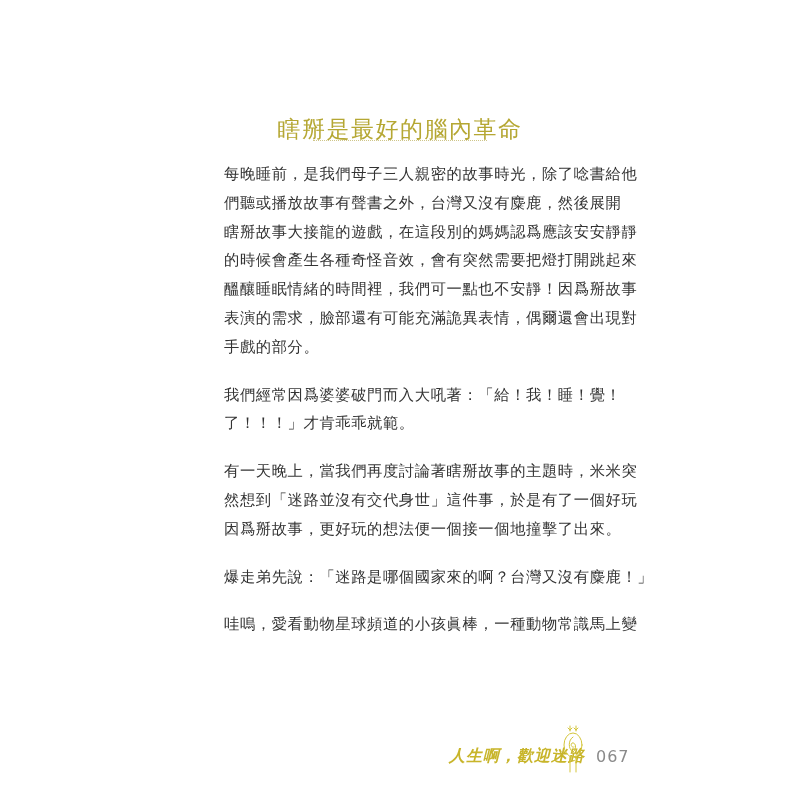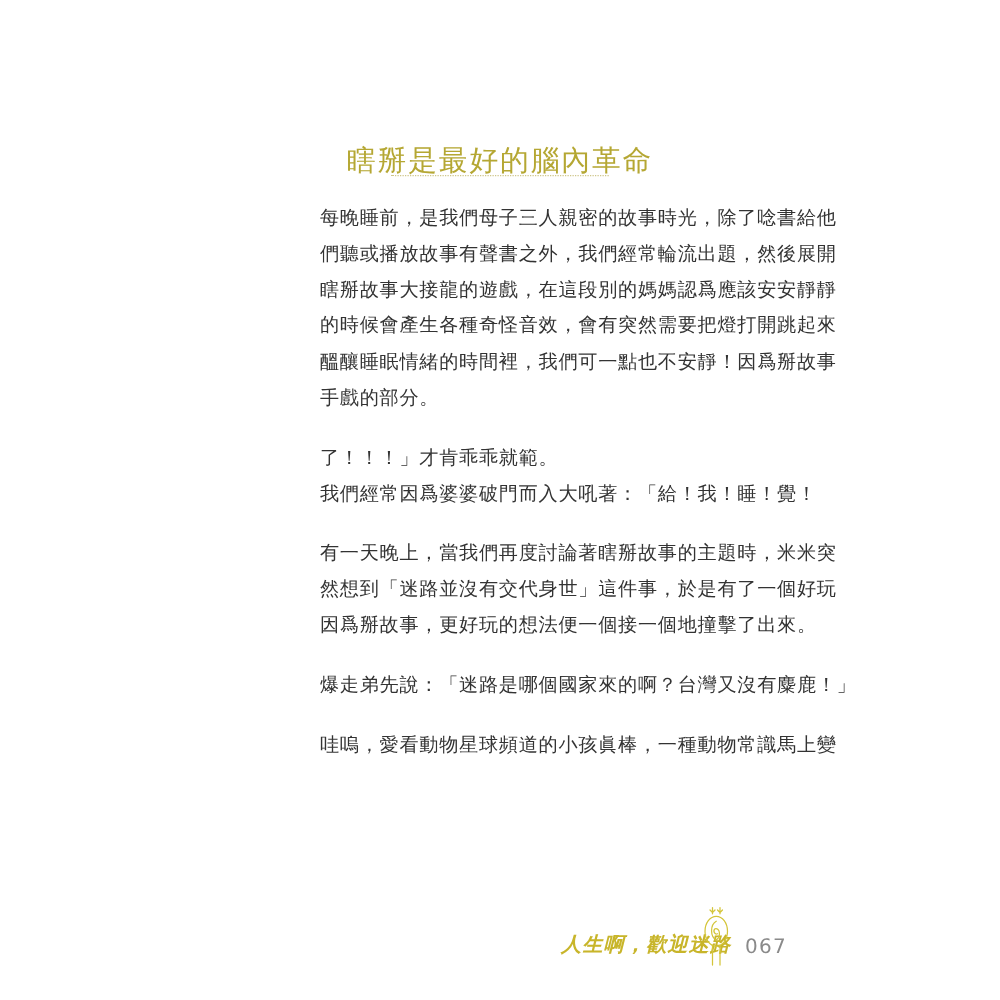--- a/index.html
+++ b/index.html
@@ -45,21 +45,20 @@
     }
     .body-text {
       position: absolute;
       left: 224px;
       top: 160px;
       width: 360px;
       font-size: 15.3px;
       line-height: 28.8px;
       letter-spacing: 0.6px;
       color: #333333;
-      margin-left: 32px;
     }
     .para {
       margin: 0 0 19px 0;
       white-space: normal;
     }
     .line {
       display: block;
       white-space: nowrap;
     }
     .footer {
@@ -103,29 +102,30 @@
 <div class="page">
 
   <div class="title-wrap">
     <h1 class="title">瞎掰是最好的腦內革命</h1>
   </div>
   <div class="title-rule"></div>
 
   <div class="body-text">
     <p class="para">
       <span class="line">每晚睡前，是我們母子三人親密的故事時光，除了唸書給他</span>
-      <span class="line">們聽或播放故事有聲書之外，我們經常輪流出題，然後展開</span>
+      <span class="line">們聽或播放故事有聲書之外，台灣又沒有麋鹿，然後展開</span>
       <span class="line">瞎掰故事大接龍的遊戲，在這段別的媽媽認爲應該安安靜靜</span>
       <span class="line">的時候會產生各種奇怪音效，會有突然需要把燈打開跳起來</span>
       <span class="line">醞釀睡眠情緒的時間裡，我們可一點也不安靜！因爲掰故事</span>
+      <span class="line">表演的需求，臉部還有可能充滿詭異表情，偶爾還會出現對</span>
       <span class="line">手戲的部分。</span>
     </p>
     <p class="para">
+      <span class="line">我們經常因爲婆婆破門而入大吼著：「給！我！睡！覺！</span>
       <span class="line">了！！！」才肯乖乖就範。</span>
-      <span class="line">我們經常因爲婆婆破門而入大吼著：「給！我！睡！覺！</span>
     </p>
     <p class="para">
       <span class="line">有一天晚上，當我們再度討論著瞎掰故事的主題時，米米突</span>
       <span class="line">然想到「迷路並沒有交代身世」這件事，於是有了一個好玩</span>
       <span class="line">因爲掰故事，更好玩的想法便一個接一個地撞擊了出來。</span>
     </p>
     <p class="para">
       <span class="line">爆走弟先說：「迷路是哪個國家來的啊？台灣又沒有麋鹿！」</span>
     </p>
     <p class="para">

